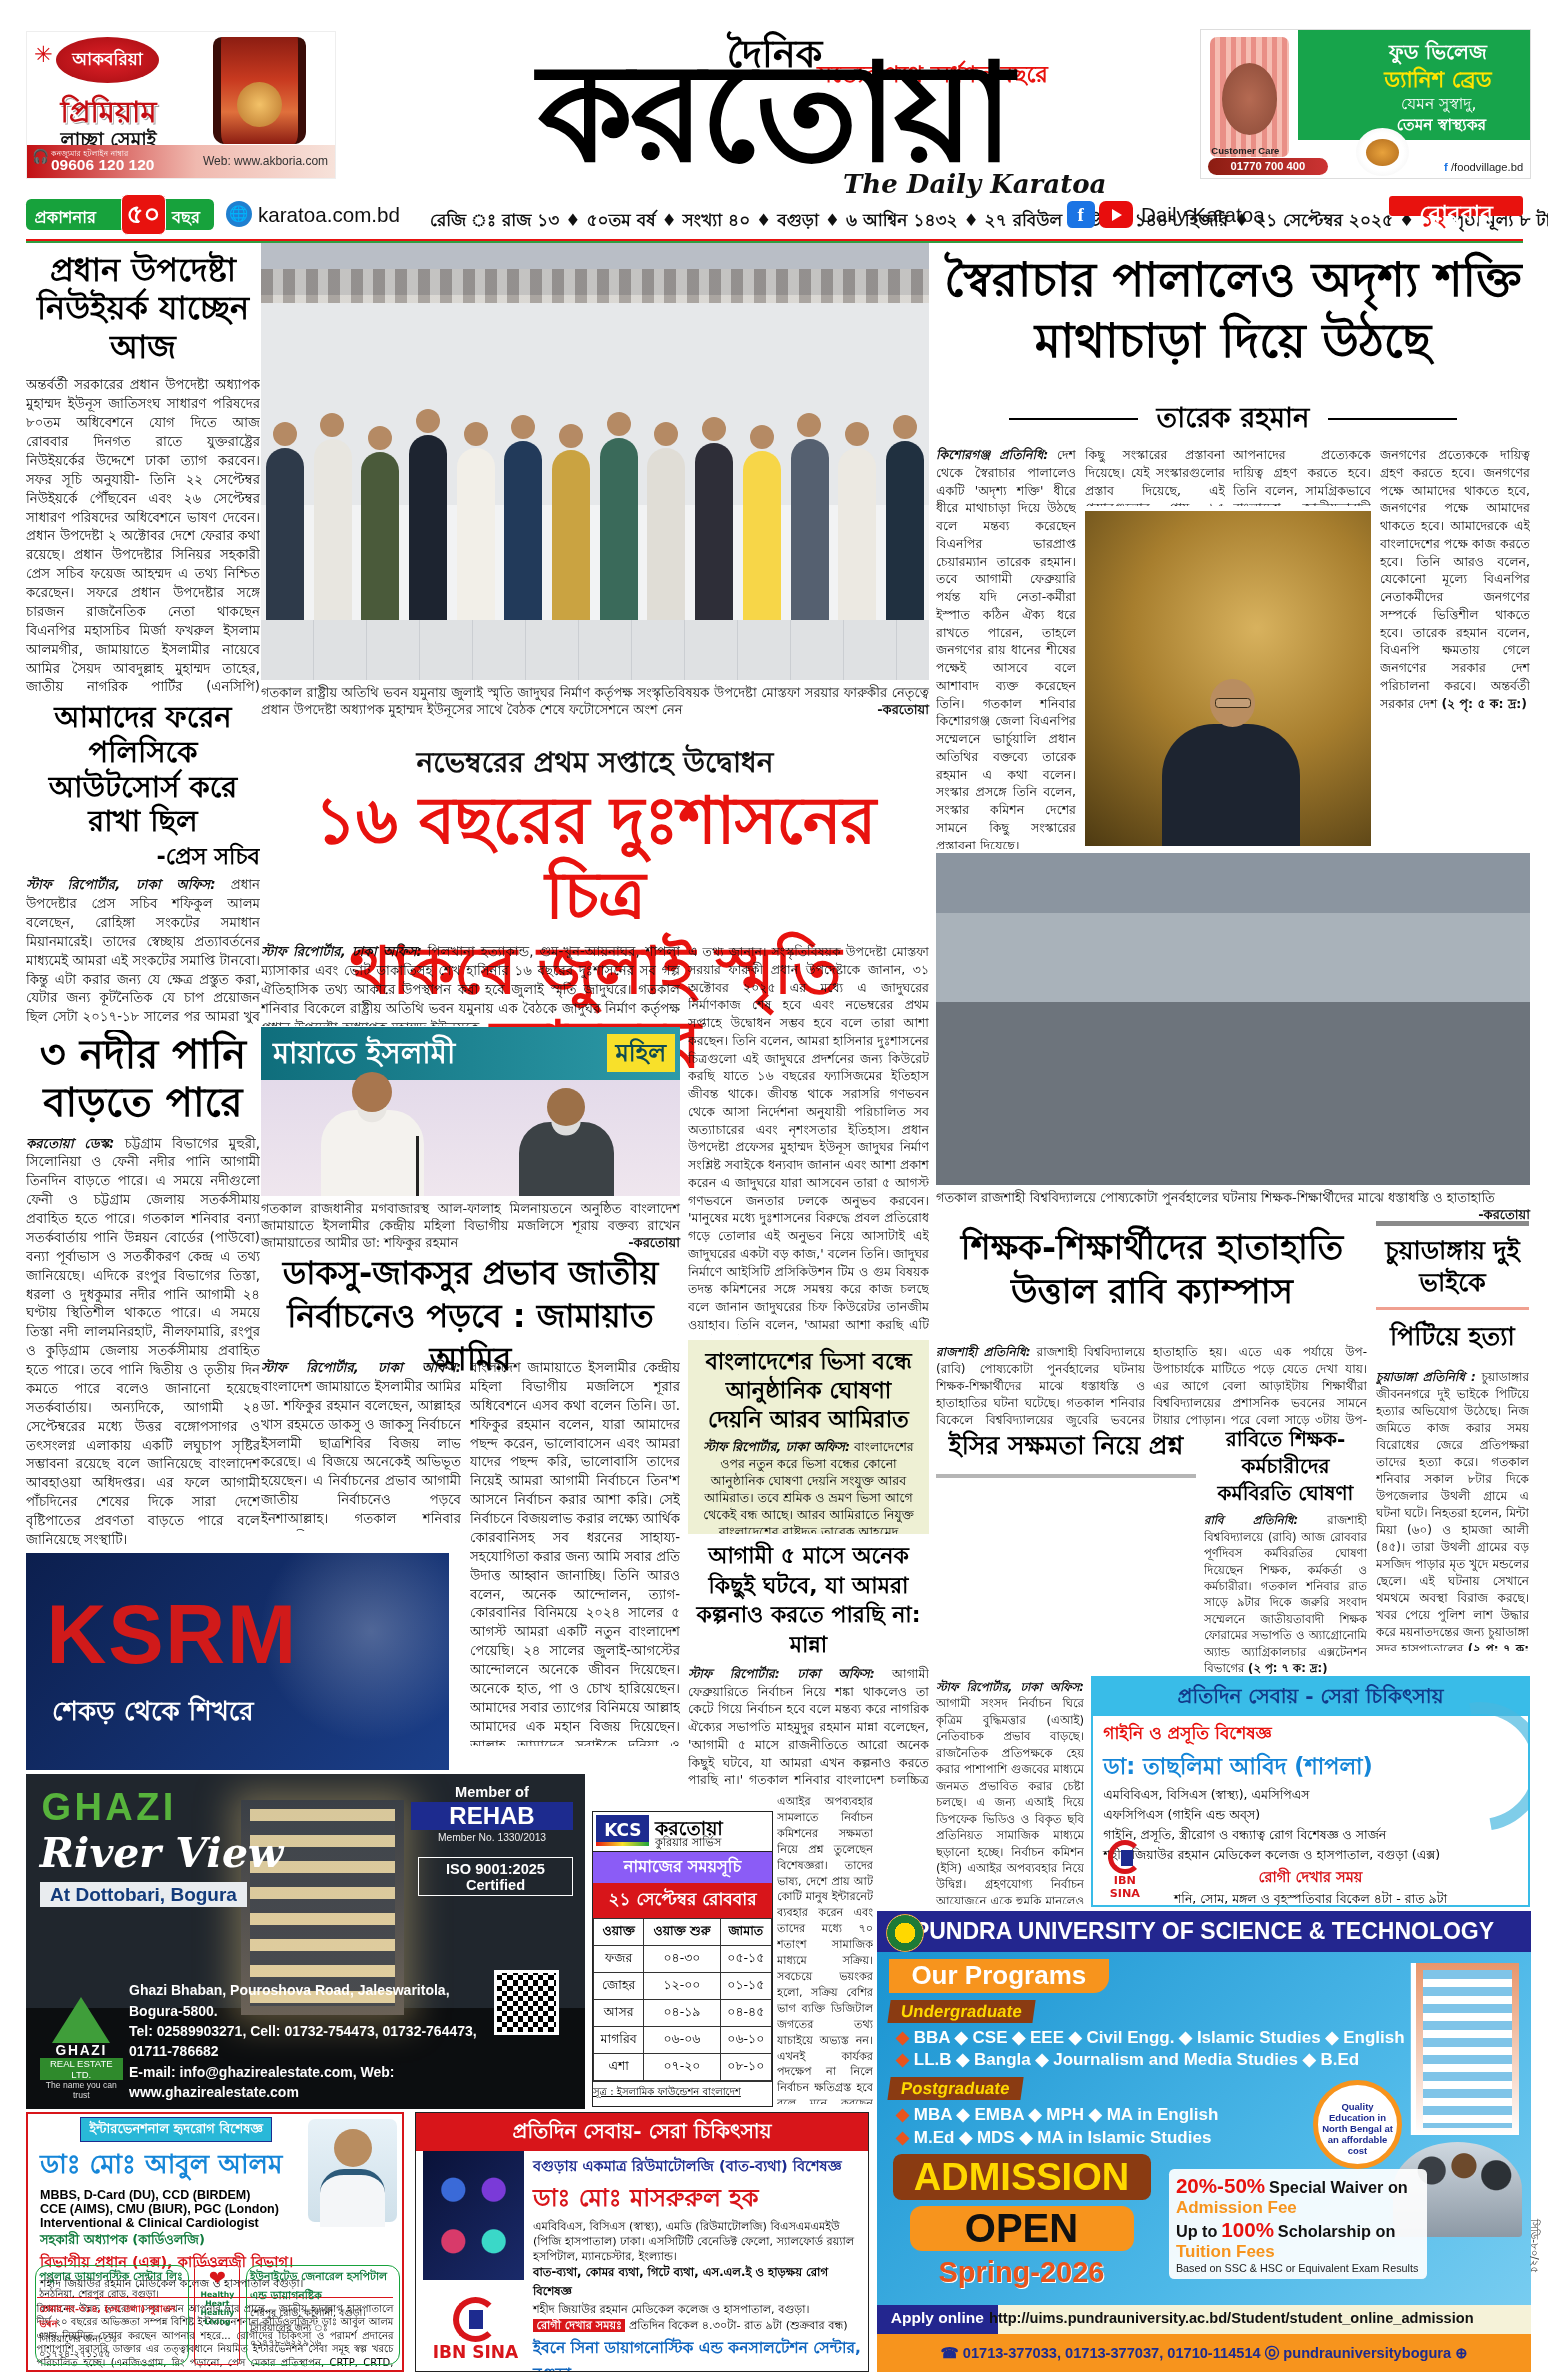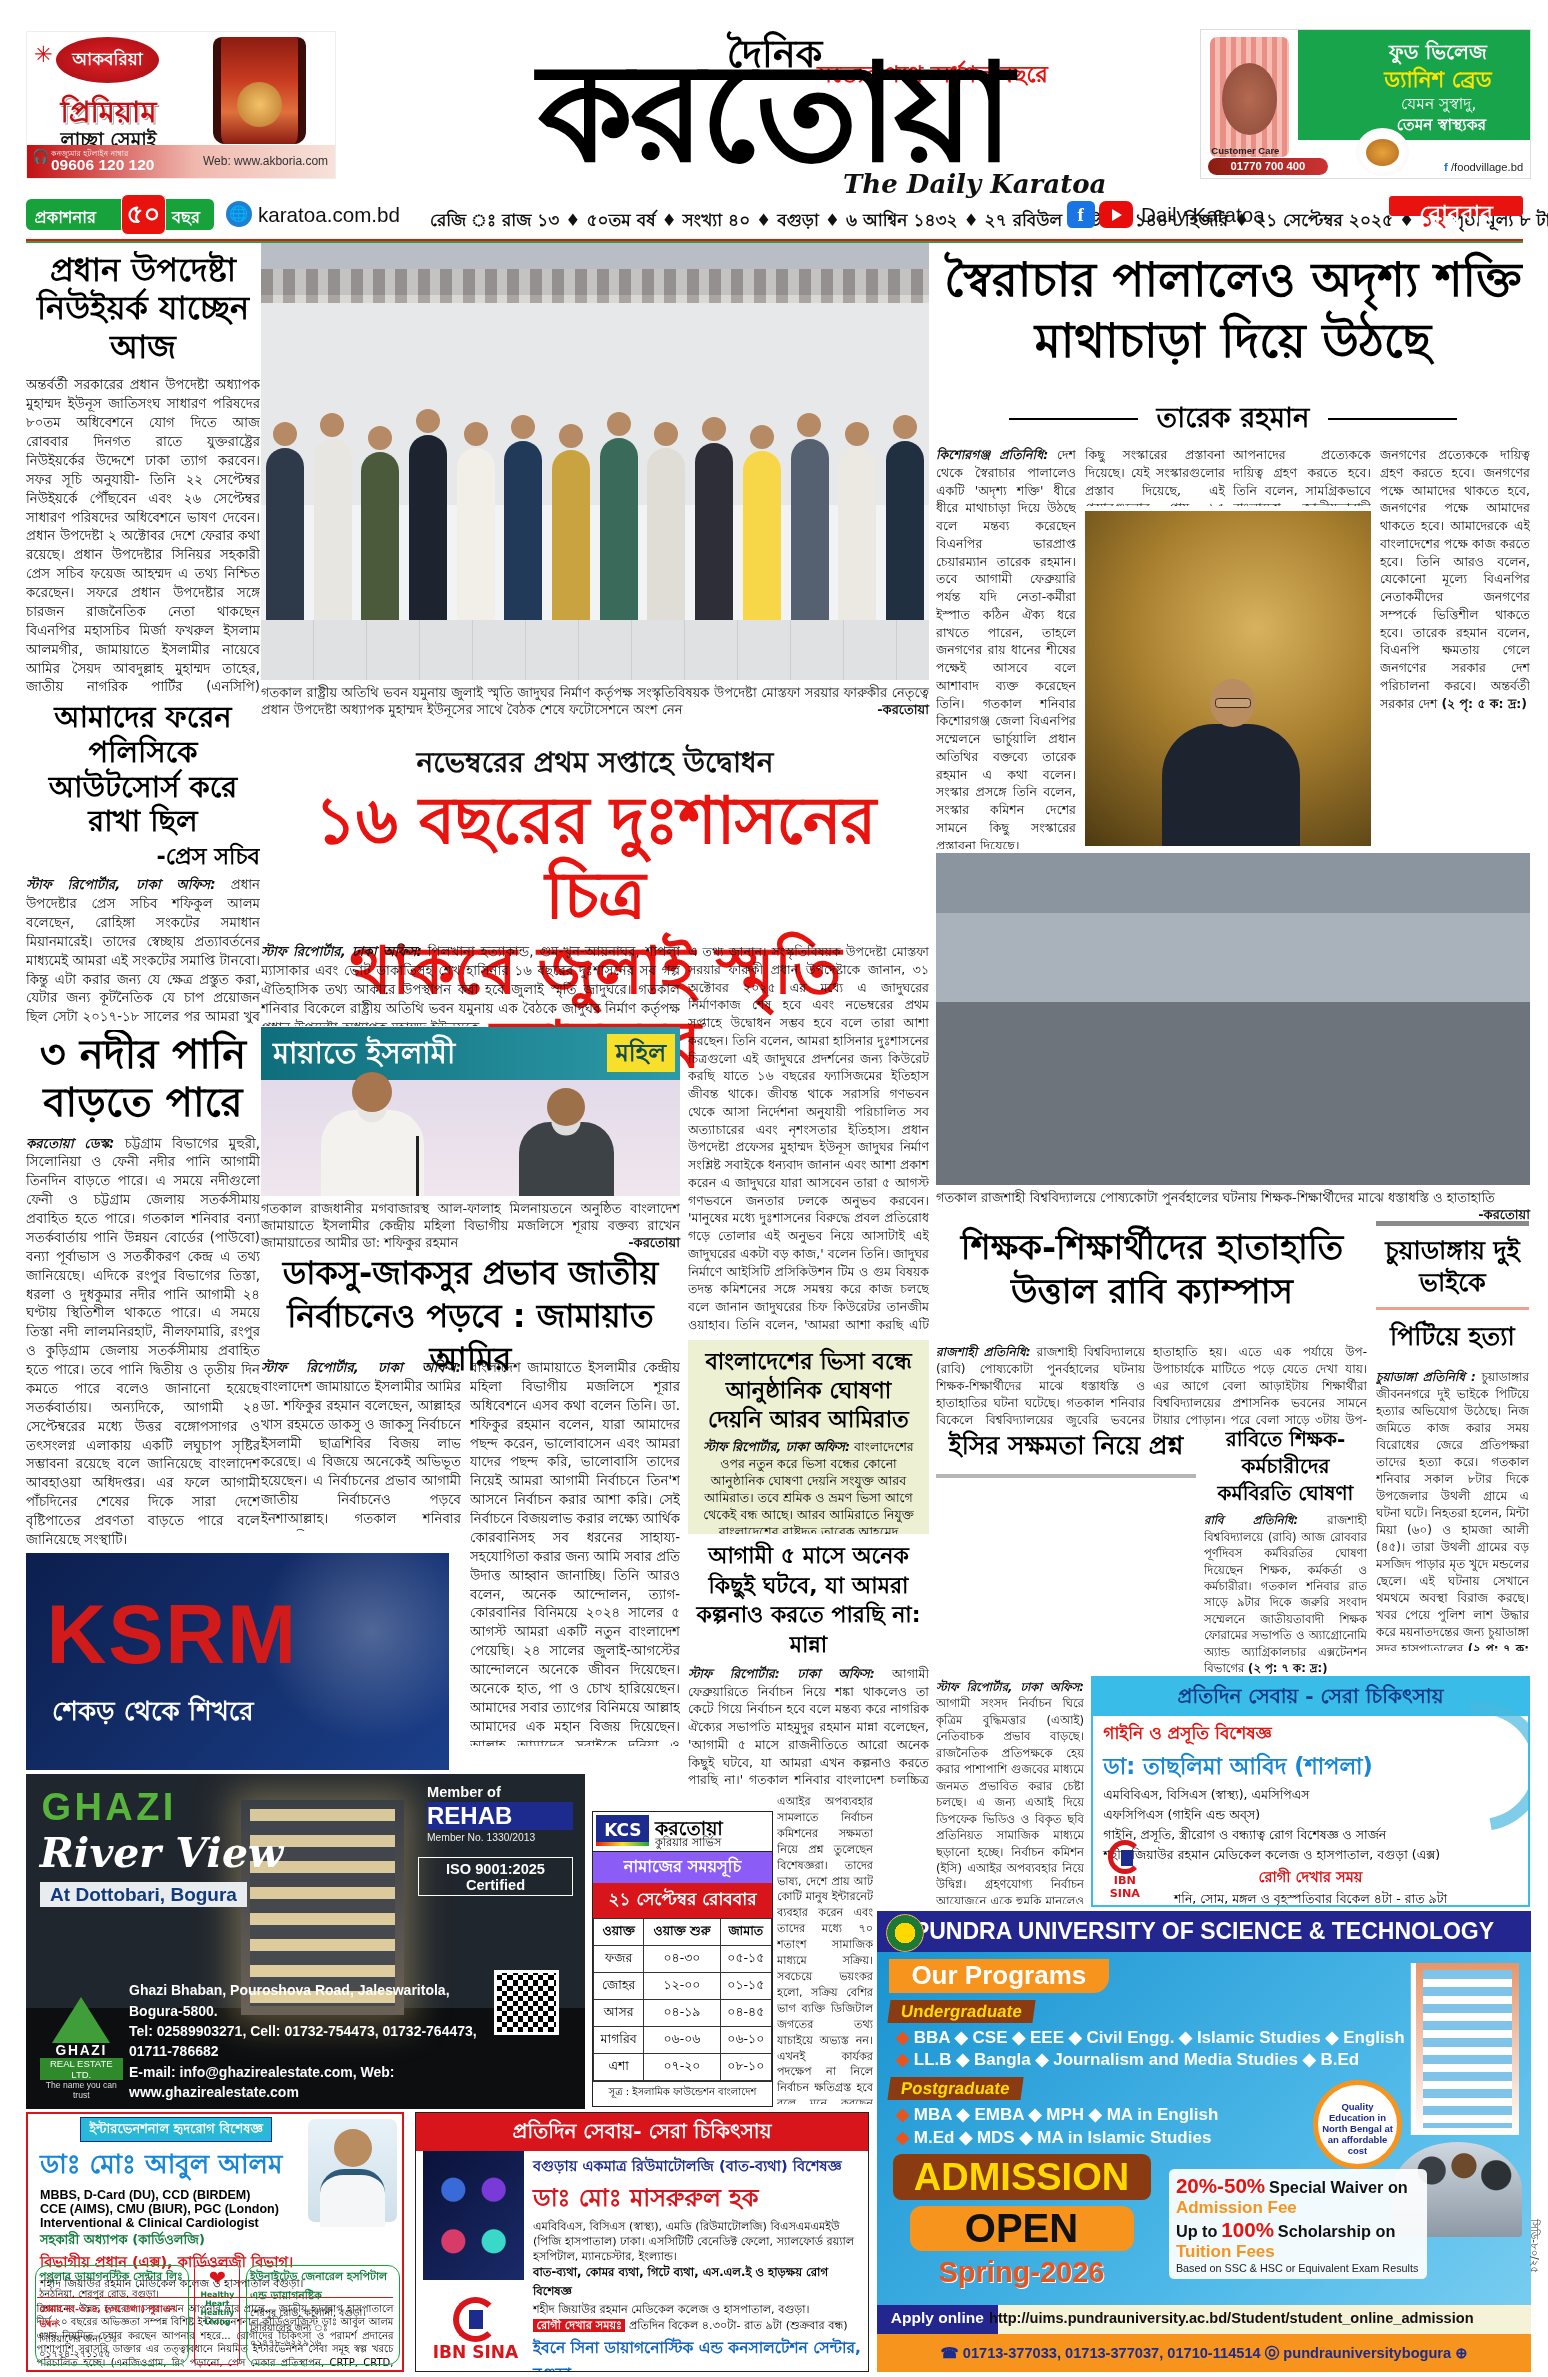--- a/index.html
+++ b/index.html
@@ -161,21 +161,21 @@
   .ksrm-brand { position:absolute; left:20.6px; top:34px; font-size:83px; font-weight:900; color:#d11a1a; letter-spacing:1.7px; }
   .ksrm-tag { position:absolute; left:26px; top:138px; font-size:26px; font-weight:bold; color:#fff; }
   .ksrm-swoosh { position:absolute; right:-34px; top:-34px; width:224px; height:224px; border-radius:50%; background:radial-gradient(circle,rgba(255,255,255,.25),transparent 70%); }
 
   .ghazi { left:26px; top:1774px; width:559px; height:335px; background:linear-gradient(180deg,#20262d 0 70%,#0c0e10 70% 100%); overflow:hidden; color:#fff; }
   .gz-logo { position:absolute; left:15.5px; top:12px; font-size:38px; font-weight:900; color:#57b33c; letter-spacing:3.4px; }
   .gz-rv { position:absolute; left:13.8px; top:55px; font-size:41px; font-style:italic; font-weight:bold; font-family:"DejaVu Serif",serif; color:#fff; }
   .gz-loc { position:absolute; left:13.8px; top:108px; background:#e9ecef; color:#123a7a; font-size:19px; font-weight:bold; padding:1.7px 10.3px; }
   .gz-bldg { position:absolute; left:215px; top:26px; width:163px; height:215px; background:linear-gradient(180deg,#3a3f46,#6b6257); box-shadow:0 0 34px 8.6px rgba(255,220,140,.35); }
   .gz-bldg::before { content:""; position:absolute; inset:8.6px; background:repeating-linear-gradient(180deg,#ffe9b0 0 12px,#41464d 12px 26px); opacity:.8; }
-  .gz-rehab { position:absolute; right:12px; top:10.3px; width:146px; }
+  .gz-rehab { position:absolute; right:12px; top:10.3px; width:162px; text-align:center; }
   .gz-rehab .m { font-size:14.6px; font-weight:bold; color:#fff; }
   .gz-rehab .r { background:#1d2b8f; color:#fff; font-size:24px; font-weight:900; margin:1.7px 0; }
   .gz-rehab .n { font-size:10.3px; color:#eee; }
   .gz-iso { position:absolute; right:12px; top:83px; width:155px; border:1.7px solid #fff; color:#fff; font-size:14.6px; font-weight:bold; text-align:center; padding:2.6px 0; }
   .gz-qr { position:absolute; right:26px; bottom:74px; width:65px; height:65px; background:
       repeating-linear-gradient(0deg,#000 0 5.2px,#fff 5.2px 10.3px),
       repeating-linear-gradient(90deg,#000 0 5.2px,#fff 5.2px 10.3px); background-blend-mode:difference; border:3.4px solid #fff; }
   .gz-mark { position:absolute; left:13.8px; bottom:8.6px; width:83px; text-align:center; }
   .gz-tri { width:0; height:0; border-left:29px solid transparent; border-right:29px solid transparent; border-bottom:46px solid #3f9e3a; margin:0 auto; }
   .gz-nm { font-size:13.8px; font-weight:900; color:#fff; letter-spacing:1.7px; }
@@ -185,21 +185,21 @@
 
   .prayer { left:592px; top:1811px; width:181px; height:296px; border:1.7px solid #222; overflow:hidden; }
   .pr-top { height:40px; position:relative; border-bottom:1.7px solid #222; }
   .kcs { position:absolute; left:3.4px; top:3.4px; width:53px; height:31px; background:#1d2b8f; color:#fff; font-weight:900; font-size:17px; text-align:center; line-height:31px; border-bottom:4.3px solid; border-image:linear-gradient(90deg,#e8120e,#f8e02a,#17a23c) 1; }
   .pr-brand { position:absolute; left:62px; top:1.7px; font-size:19px; font-weight:900; }
   .pr-brand-sub { position:absolute; left:62px; top:22.4px; font-size:11.2px; }
   .pr-green { background:#8b5cf6; color:#fff; font-size:16.3px; font-weight:bold; text-align:center; padding:2px 0; }
   .pr-red { background:#d8151a; color:#fff; font-size:17px; font-weight:900; text-align:center; padding:3.4px 0; }
   .pr-table { width:100%; border-collapse:collapse; font-size:12.5px; }
   .pr-table td { border:0.9px solid #333; text-align:center; padding:3px 1.7px; }
-  .pr-src { font-size:10px; text-align:center; padding:2.6px 0; border-top:0.9px solid #333; }
+  .pr-src { font-size:10px; padding:2.6px 0; border-top:0.9px solid #333;text-decoration:underline; }
 
   .taslima { left:1091px; top:1676px; width:439px; height:231px; border:2.6px solid #39bce8; overflow:hidden; background:#fff; }
   .ts-band { background:#39bce8; color:#123a8a; font-size:20px; font-weight:900; text-align:center; padding:2.6px 0; }
   .ts-spec { color:#e8120e; font-size:17px; font-weight:900; margin:3.4px 0 0 10.3px; }
   .ts-name { color:#1586d8; font-size:22.4px; font-weight:900; margin:1.7px 0 0 10.3px; }
   .ts-ln { font-size:12.5px; margin-left:10.3px; }
   .ts-hours-l { color:#d8151a; font-size:14.6px; font-weight:900; text-align:center; }
   .ts-hours { font-size:12.5px; text-align:center; }
   .ts-swoosh { position:absolute; right:-17px; top:24px; width:129px; height:129px; border:12px solid #49b8e0; border-radius:50%; border-left-color:transparent; border-bottom-color:transparent; transform:rotate(35deg); opacity:.7; }
   .ibn-logo { position:absolute; left:6.9px; bottom:5.2px; width:50px; text-align:center; }

